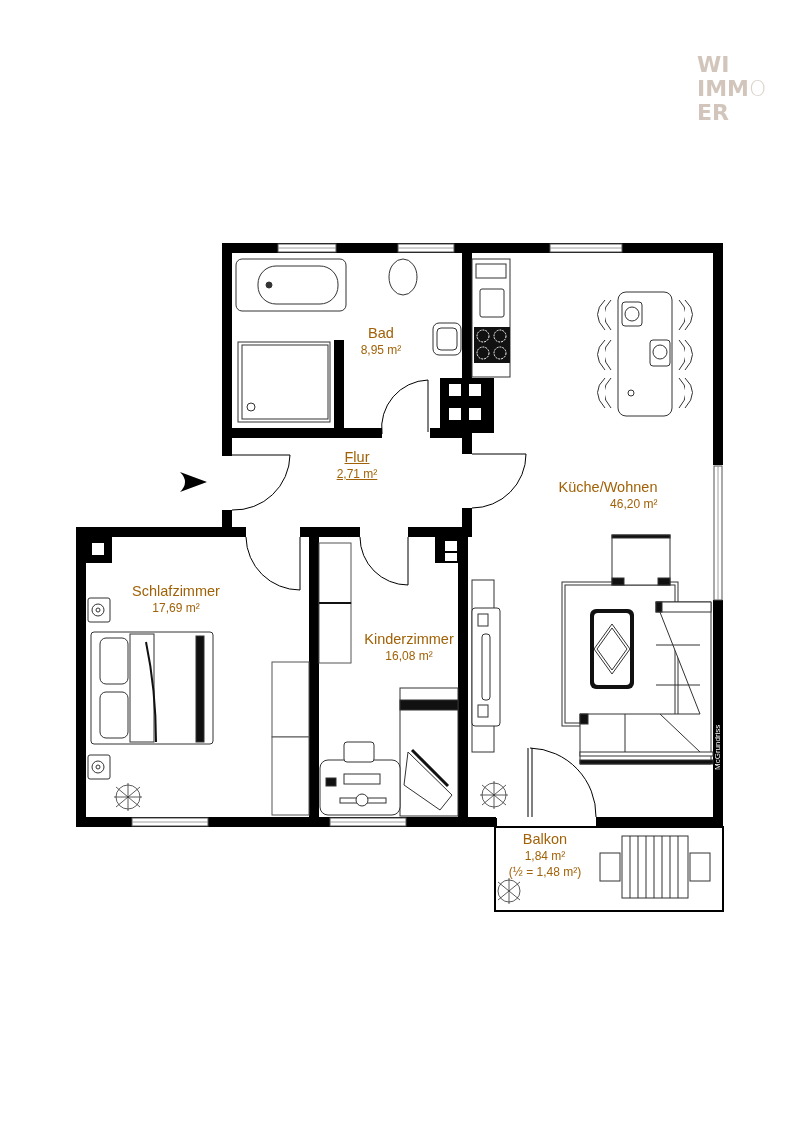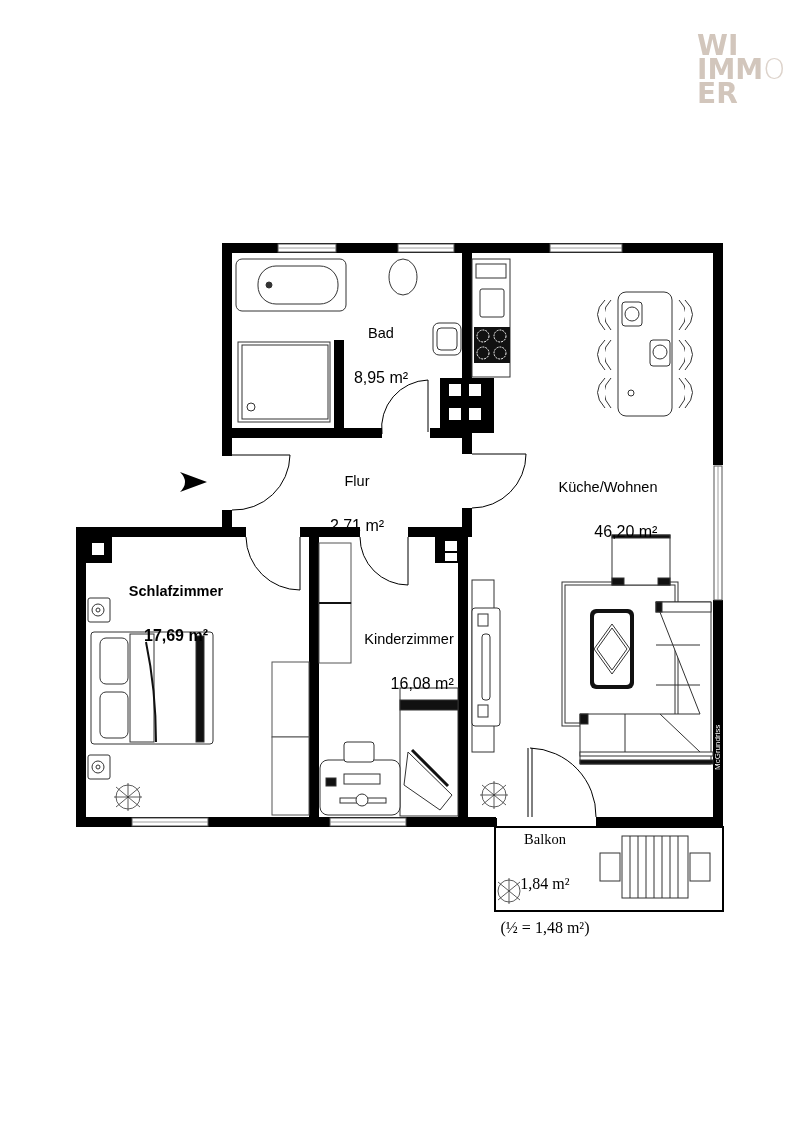--- a/index.html
+++ b/index.html
@@ -1,24 +1,24 @@
 <!DOCTYPE html>
 <html><head>
   <meta charset="utf-8">
   <style>
     html, body { margin: 0; padding: 0; background: #ffffff; }
     body { width: 800px; height: 1132px; position: relative; overflow: hidden; font-family: "Liberation Sans", "DejaVu Sans", sans-serif; }
     #plan { position: absolute; left: 0; top: 0; width: 800px; height: 1132px; }
-    .logo { position: absolute; left: 697px; top: 34px; width: 70px; color: #d2c6bc; font-family: "DejaVu Sans", sans-serif; font-size: 28px; line-height: 24px; letter-spacing: 0px; }
+    .logo { position: absolute; left: 697px; top: 53px; width: 70px; color: #d2c6bc; font-family: "DejaVu Sans", sans-serif; font-size: 22px; line-height: 24px; letter-spacing: 0px; }
     .logo .row { display: block; height: 24px; white-space: pre; }
     .logo .light { font-weight: 300; color: #ddd3cb; }
     .logo .bold { font-weight: bold; }
-    .lbl { position: absolute; text-align: center; color: #000000; white-space: nowrap; transform: translateX(-50%); }
+    .lbl { position: absolute; text-align: center; color: #a16207; white-space: nowrap; transform: translateX(-50%); }
     .lbl .name { font-size: 14.5px; display: block; line-height: 18px; }
-    .lbl .area { font-size: 16px; display: block; line-height: 16px; margin-top: 28px; }
+    .lbl .area { font-size: 12px; display: block; line-height: 16px; }
     .credit { position: absolute; left: 713px; top: 770px; font-size: 8px; color: #fff; transform: rotate(-90deg); transform-origin: left top; white-space: nowrap; }
   </style>
 </head>
 <body>
 
 <svg id="plan" viewBox="0 0 800 1132" xmlns="http://www.w3.org/2000/svg">
 
   <g fill="#000">
 
     <rect x="222" y="243" width="244" height="10"></rect>
@@ -276,35 +276,35 @@
 <div class="logo">
   <span class="row"><span class="bold">WI</span></span>
   <span class="row"><span class="bold">IMM</span><span class="light">O</span></span>
   <span class="row"><span class="bold">ER</span></span>
 </div>
 
 <div class="lbl" style="left:381px; top:324px;">
   <span class="name">Bad</span>
   <span class="area">8,95 m²</span>
 </div>
-<div class="lbl" style="left:357px; top:472px;">
+<div class="lbl" style="left:357px; top:448px;text-decoration:underline;">
   <span class="name">Flur</span>
   <span class="area">2,71 m²</span>
 </div>
 <div class="lbl" style="left:608px; top:478px;text-align:right;">
   <span class="name">Küche/Wohnen</span>
   <span class="area">46,20 m²</span>
 </div>
-<div class="lbl" style="left:176px; top:582px;font-weight:bold;">
+<div class="lbl" style="left:176px; top:582px;">
   <span class="name">Schlafzimmer</span>
   <span class="area">17,69 m²</span>
 </div>
-<div class="lbl" style="left:409px; top:630px;text-align:right;">
+<div class="lbl" style="left:409px; top:630px;">
   <span class="name">Kinderzimmer</span>
   <span class="area">16,08 m²</span>
 </div>
-<div class="lbl" style="left:545px; top:830px;font-family:Liberation Serif, serif;">
+<div class="lbl" style="left:545px; top:830px;">
   <span class="name">Balkon</span>
   <span class="area">1,84 m²</span>
   <span class="area">(½ = 1,48 m²)</span>
 </div>
 
 <div class="credit">McGrundriss</div>
 
 </body></html>

